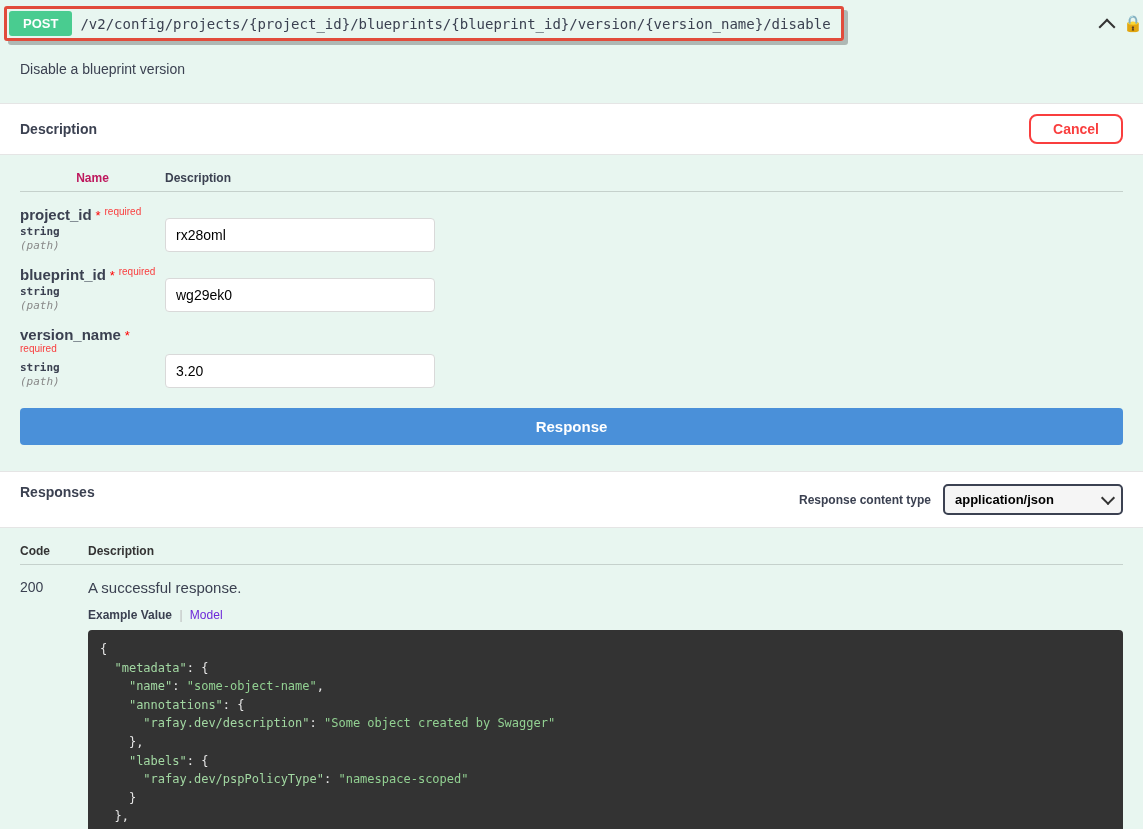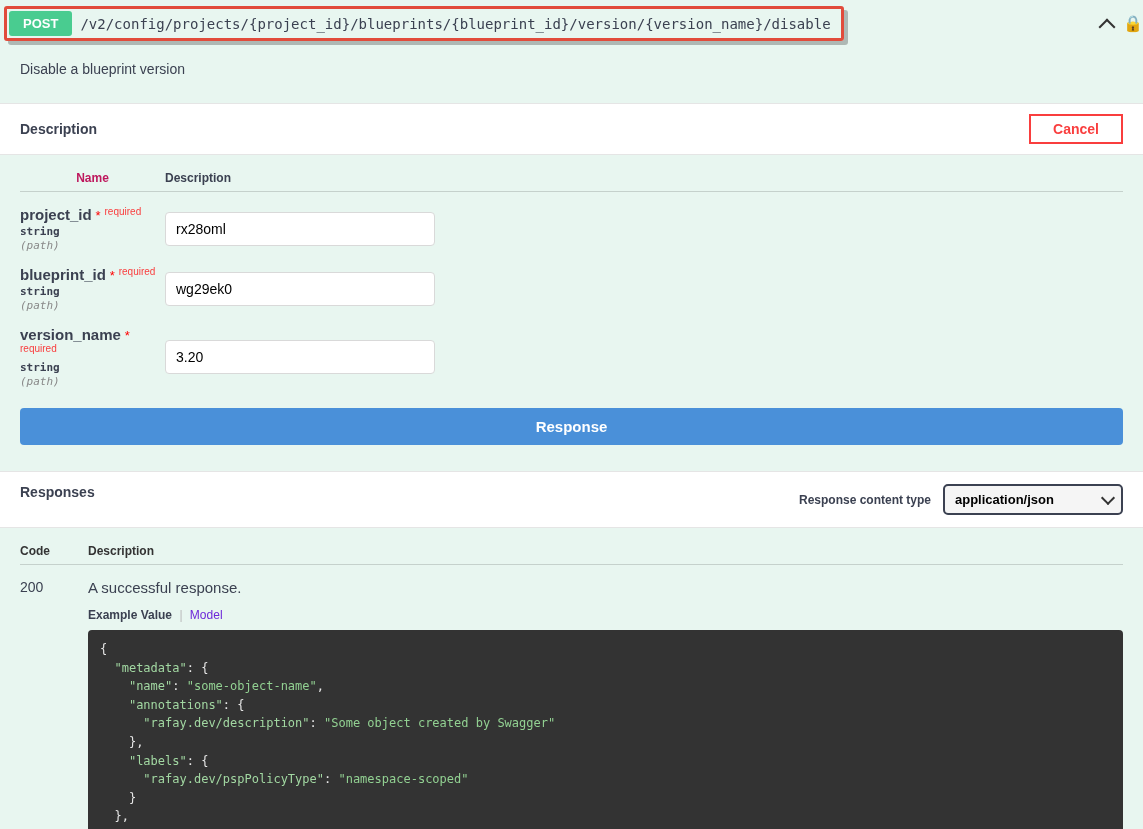--- a/index.html
+++ b/index.html
@@ -79,41 +79,41 @@
   }
   .section-heading {
     font-weight: 700;
     font-size: 14px;
     color: #3b4151;
   }
   .cancel-button {
     background: #fff;
     color: #f93e3e;
     border: 2px solid #f93e3e;
-    border-radius: 0;
+    border-radius: 8px;
     padding: 5px 22px;
     font-weight: 700;
     font-size: 14px;
     cursor: pointer;
   }
 
   
   .params-area {
     background: #e8f6f0;
     padding: 16px 20px 26px 20px;
   }
   .params-header {
     display: flex;
     border-bottom: 1px solid rgba(0,0,0,0.15);
     padding-bottom: 6px;
     margin-bottom: 14px;
   }
   .col-name { width: 145px; font-weight:700; font-size:12px; color:#be185d;text-align:center; }
   .col-desc { flex:1; font-weight:700; font-size:12px; color:#3b4151; }
-  .param-row { display:flex; margin-bottom: 14px; align-items:center; }
+  .param-row { display:flex; margin-bottom: 14px; align-items:flex-end; }
   .param-name-cell { width:145px; }
   .param-name { font-weight:700; font-size:15px; color:#3b4151; }
   .required-star { color:#f00; font-size:13px; }
   .required-text { color:#f93e3e; font-size:10px; font-weight:400; vertical-align: top;}
   .param-type { font-family: Menlo, monospace; font-size:11px; font-weight:700; color:#3b4151; margin-top:2px;}
   .param-in { font-family: Menlo, monospace; font-size:11px; font-style:italic; color:#888; margin-top:1px;}
   .param-input {
     width: 270px; padding: 8px 10px; border:1px solid #d9d9d9;
     border-radius: 4px; font-size:14px; background:#fff;
   }

